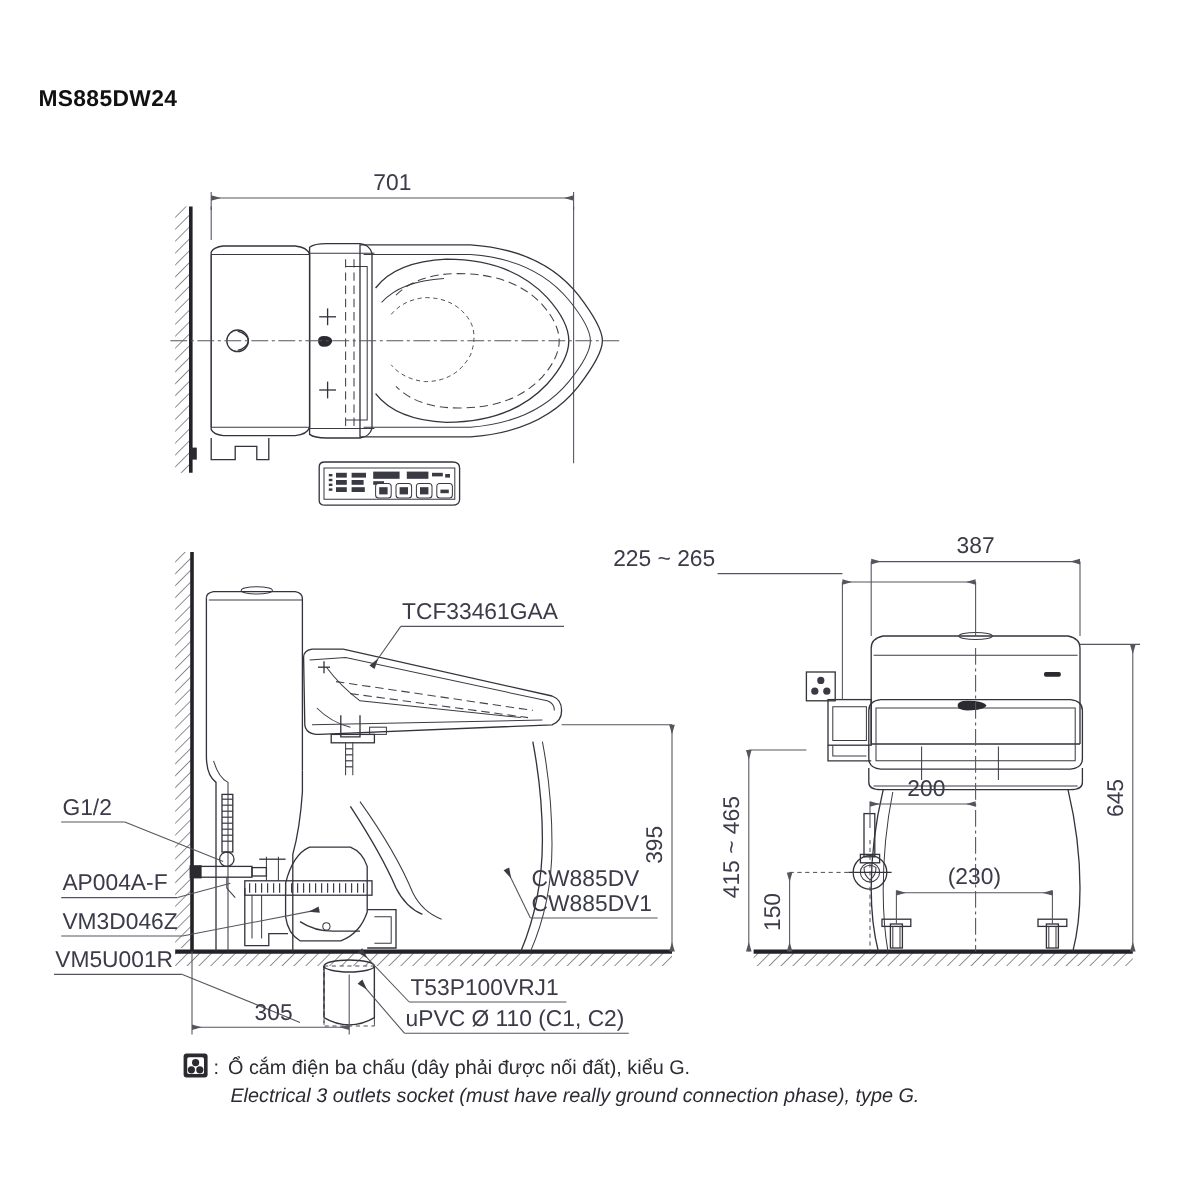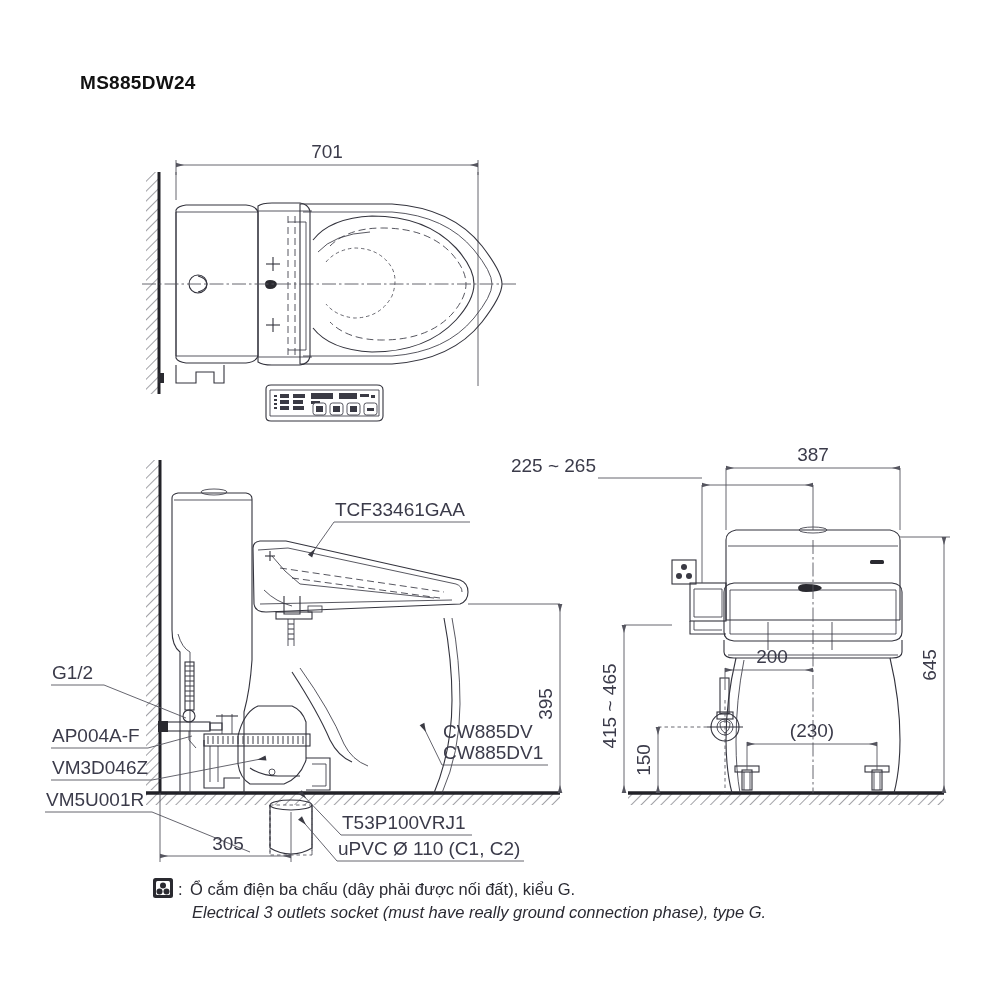--- a/index.html
+++ b/index.html
@@ -22,21 +22,20 @@
     background: #ffffff;
   }
   #page-title {
     position: absolute;
     left: 32px;
     top: 72px;
     font-size: 19px;
     font-weight: bold;
     letter-spacing: 0.3px;
     color: #111111;
-    margin-left: 48px;
   }
   svg.dwg {
     position: absolute;
     left: 0;
     top: 0;
     width: 1000px;
     height: 1000px;
   }
   .lbl {
     font-family: "Liberation Sans", sans-serif;

